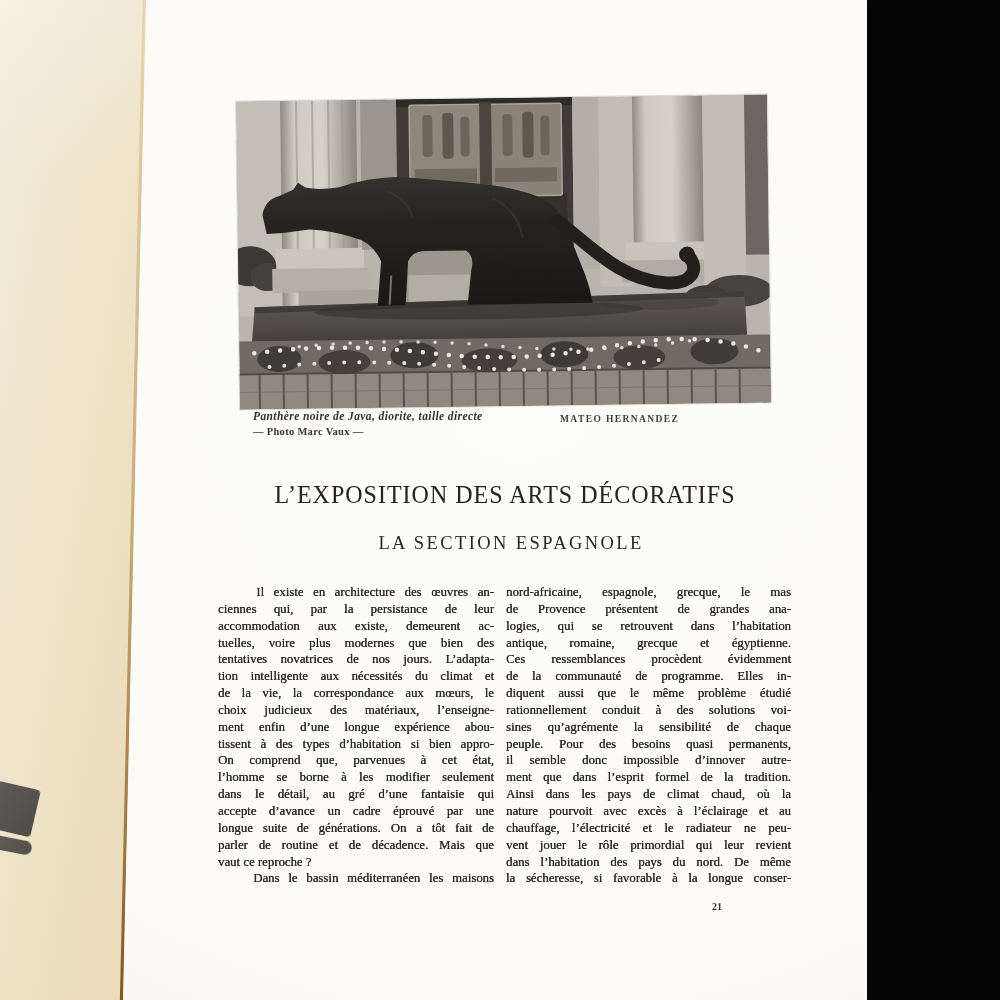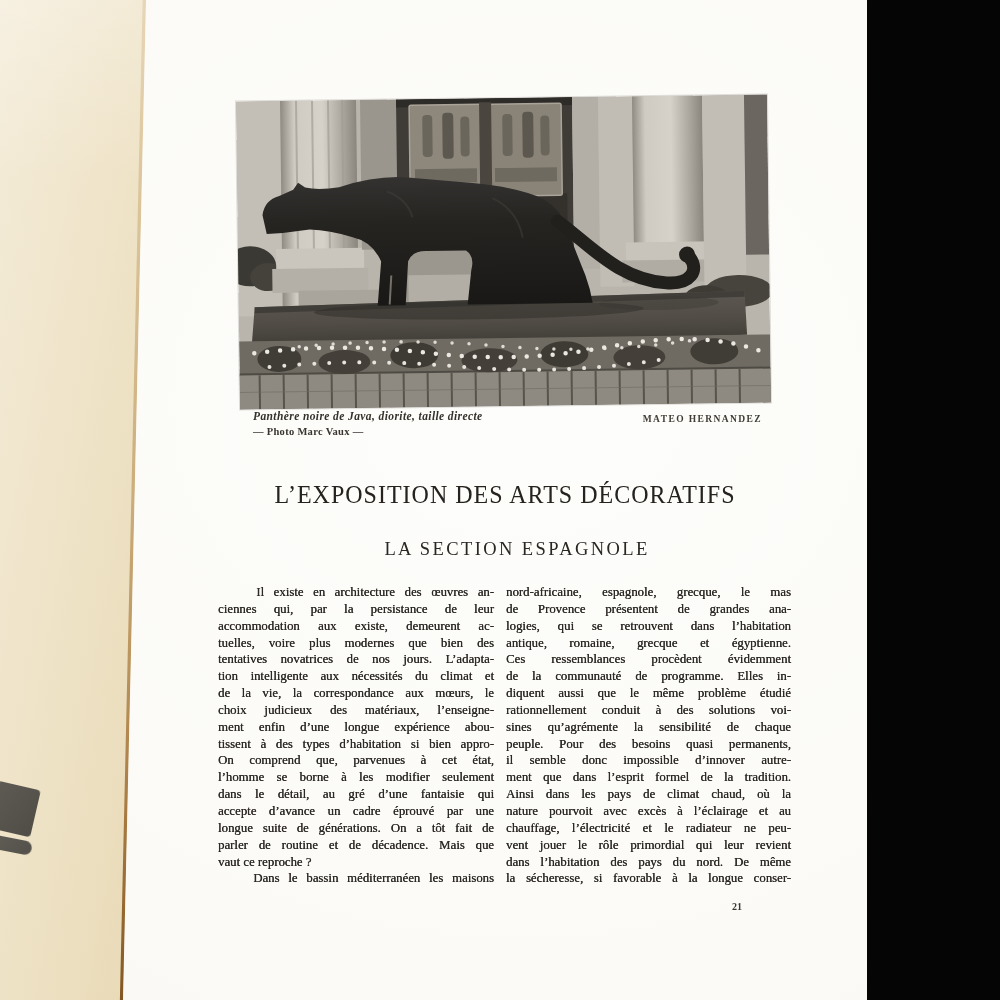--- a/index.html
+++ b/index.html
@@ -50,21 +50,21 @@
   .caption-title{
     position:absolute;left:253px;top:410px;width:330px;
     font-size:11.5px;font-style:italic;font-weight:700;
     letter-spacing:0.4px;color:#35312b;
   }
   .caption-credit{
     position:absolute;left:253px;top:426px;width:220px;
     font-size:10.5px;font-weight:700;letter-spacing:0.3px;color:#3a362f;
   }
   .artist-credit{
-    position:absolute;left:560px;top:414px;width:202px;text-align:right;
+    position:absolute;left:560px;top:414px;width:202px;
     font-size:9.5px;font-weight:700;letter-spacing:1.4px;color:#403c35;
   }
 
   
   .article-title{
     position:absolute;left:150px;top:482px;width:710px;text-align:center;
     font-size:24px;font-weight:400;letter-spacing:1px;color:#26231f;
     transform:scaleY(1.06);
   }
   .article-subtitle{
@@ -77,21 +77,21 @@
     position:absolute;top:584px;
     font-size:12.8px;line-height:16.85px;color:var(--ink,#2e2b27);
     text-shadow:0.25px 0 0 currentColor;
   }
   .col-left{left:218px;width:276px;}
   .col-right{left:506px;width:285px;font-family:Liberation Serif, serif;}
   .tline{text-align:justify;text-align-last:justify;}
   .tline.para-end{text-align-last:left;}
 
   .page-number{
-    position:absolute;left:712px;top:901px;width:50px;text-align:center;
+    position:absolute;left:712px;top:901px;width:50px;text-align:left;
     font-size:10px;font-weight:700;color:#3a3731;
   }
 </style>
 </head>
 <body>
 
 <div class="scene">
 
   <div class="book-edge">
     <div class="edge-mark-a"></div>
@@ -212,21 +212,21 @@
           <path d="M 60,246 Q 160,238 260,248 T 460,244" fill="none" stroke="#eae8e1" stroke-width="3.5" stroke-linecap="round" stroke-dasharray="0 17" opacity="0.9"></path>
         </g>
       </svg>
     </div>
 
     <div class="caption-title">Panthère noire de Java, diorite, taille directe</div>
     <div class="caption-credit">— Photo Marc Vaux —</div>
     <div class="artist-credit">MATEO HERNANDEZ</div>
 
     <h1 class="article-title" style="margin:0;">L’EXPOSITION DES ARTS DÉCORATIFS</h1>
-    <h2 class="article-subtitle" style="margin:12px;">LA SECTION ESPAGNOLE</h2>
+    <h2 class="article-subtitle" style="margin:6px;">LA SECTION ESPAGNOLE</h2>
 
     <div class="col col-left">
         <div class="tline">&nbsp;&nbsp;&nbsp;&nbsp;Il existe en architecture des œuvres an-</div>
         <div class="tline">ciennes qui, par la persistance de leur</div>
         <div class="tline">accommodation aux existe, demeurent ac-</div>
         <div class="tline">tuelles, voire plus modernes que bien des</div>
         <div class="tline">tentatives novatrices de nos jours. L’adapta-</div>
         <div class="tline">tion intelligente aux nécessités du climat et</div>
         <div class="tline">de la vie, la correspondance aux mœurs, le</div>
         <div class="tline">choix judicieux des matériaux, l’enseigne-</div>

